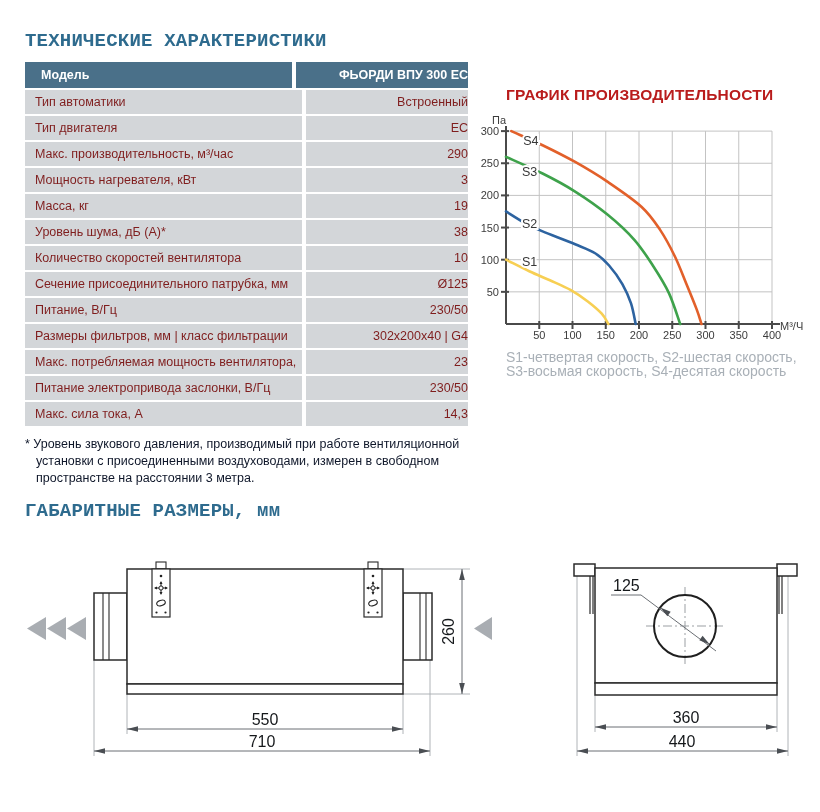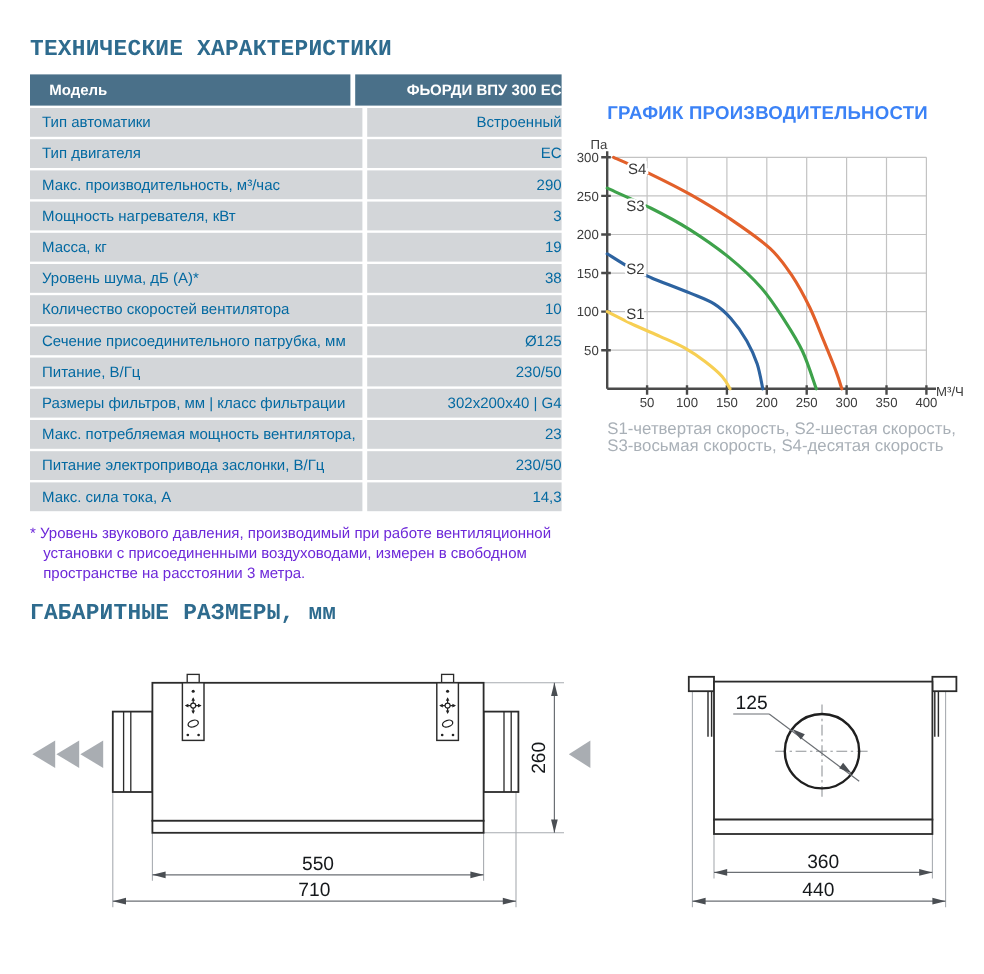--- a/index.html
+++ b/index.html
@@ -7,31 +7,31 @@
         font-family:"Liberation Sans",sans-serif;overflow:hidden;}
   .section-title{position:absolute;font-size:19px;font-weight:bold;
         color:#2e6b8e;letter-spacing:.2px;white-space:nowrap;font-family:Liberation Mono, monospace;}
   #title-specs{left:25px;top:30px;}
   #title-dims{left:25px;top:500px;}
 
   
   .spec-table{position:absolute;left:25px;top:62px;width:443px;}
   .trow{display:flex;height:24px;margin-bottom:2px;}
   .trow.header{height:26px;}
-  .tcell{background:#d3d6d9;font-size:12.5px;color:#0369a1;line-height:24px;}
+  .tcell{background:#d3d6d9;font-size:12.5px;color:#7f1d1d;line-height:24px;}
   .tlabel{width:277px;padding-left:10px;box-sizing:border-box;margin-right:4px;}
   .tvalue{width:162px;text-align:right;}
   .trow.header .tcell{background:#4a7089;color:#ffffff;font-weight:bold;line-height:26px;padding-left:16px;}
 
   .footnote{position:absolute;left:25px;top:436px;width:452px;font-size:12.5px;
-        line-height:17px;color:#6d28d9;padding-left:11px;text-indent:-11px;}
+        line-height:17px;color:#0f172a;padding-left:11px;text-indent:-11px;}
 
   
   .chart-title{position:absolute;left:506px;top:86px;font-size:15.5px;font-weight:bold;
-        color:#3b82f6;letter-spacing:.2px;white-space:nowrap;}
+        color:#b91c1c;letter-spacing:.2px;white-space:nowrap;}
   .chart-svg{position:absolute;left:478px;top:108px;}
   .chart-svg text{font-family:"Liberation Sans",sans-serif;font-size:11px;fill:#3c3c3c;}
   .chart-svg text.curve-label{font-size:12.5px;fill:#383838;paint-order:stroke;
         stroke:#ffffff;stroke-width:4px;}
   .chart-caption{position:absolute;left:506px;top:350px;font-size:14px;
         line-height:14px;color:#a9b0b7;white-space:nowrap;}
 
   
   .drawing{position:absolute;top:548px;}
   #side-view{left:18px;}

